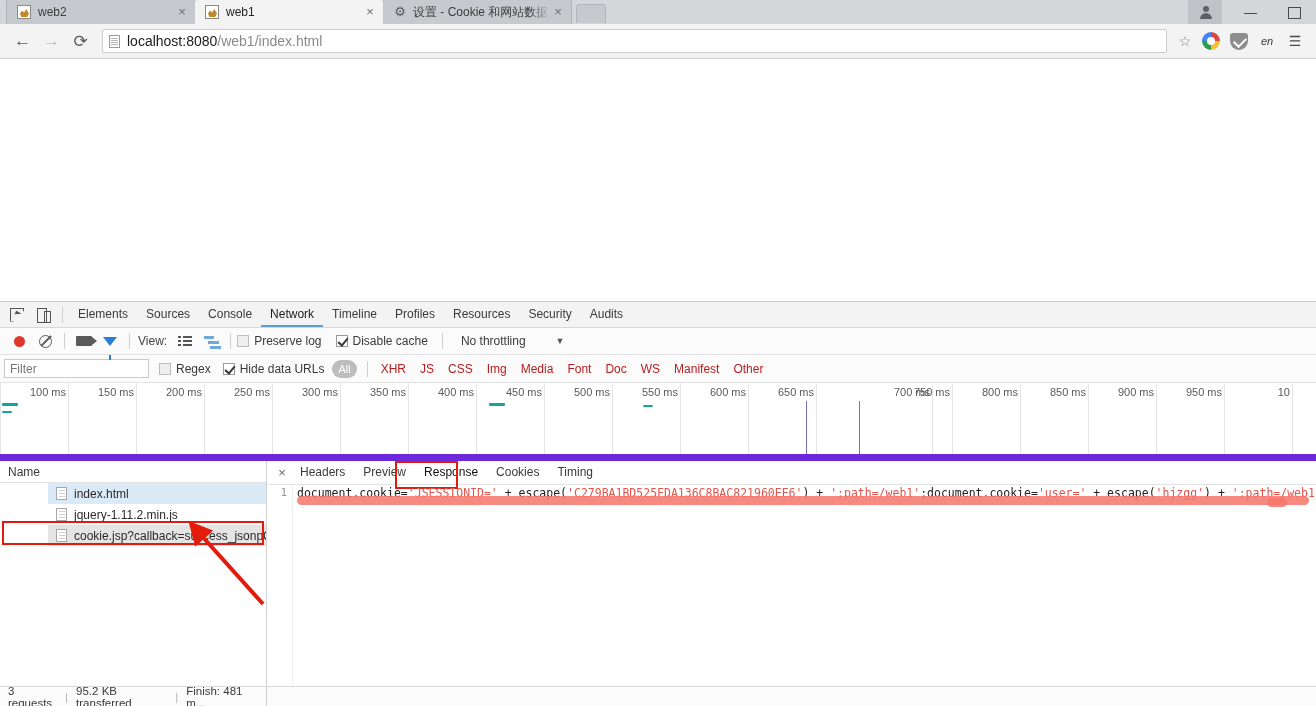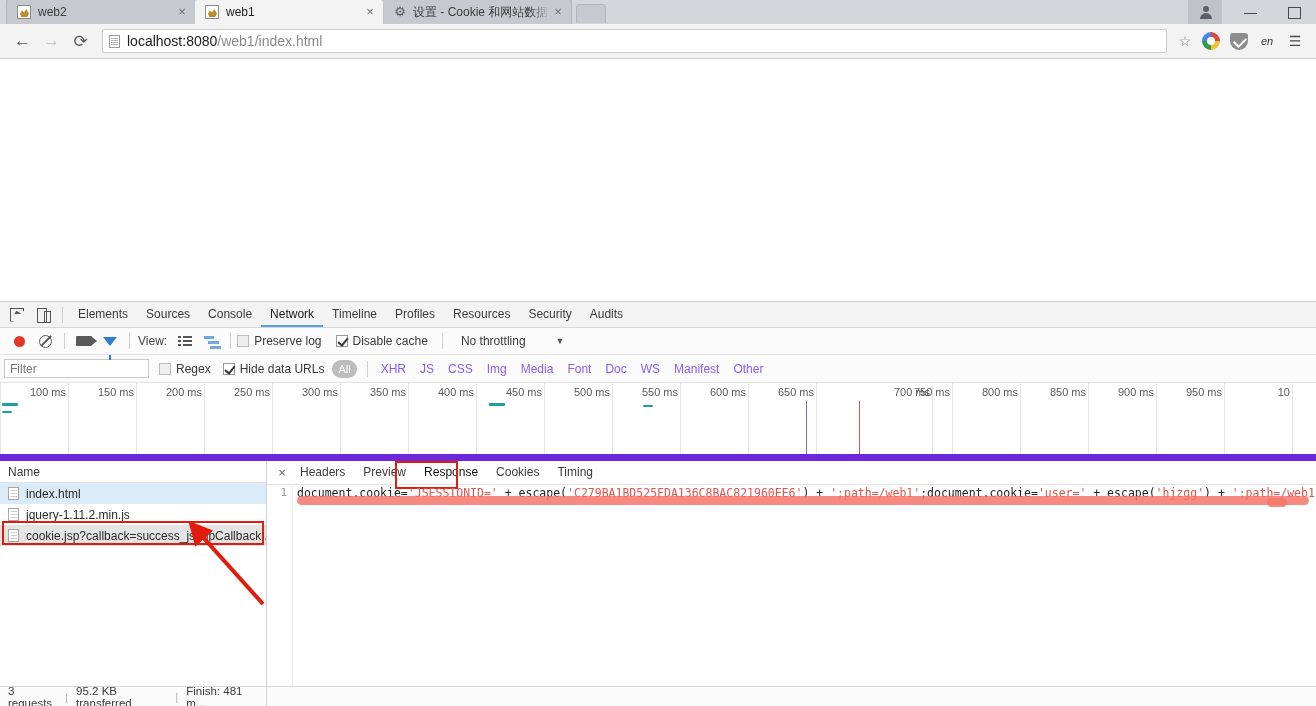--- a/index.html
+++ b/index.html
@@ -353,21 +353,21 @@
     color:#a9a9a9;
     padding: 0 5px;
     font-family: "Liberation Sans", sans-serif;
     outline: none;
   }
   .pill {
     display:inline-flex;align-items:center;justify-content:center;
     min-width:22px;height:18px;padding:4px 6px;border-radius:9px;
     background:#bdbdbd;color:#fff;font-size:11px;margin:0 4px;
   }
-  .ftype { color:#8b5cf6; padding:0 7px; cursor:pointer; }
+  .ftype { color:#b91c1c; padding:0 7px; cursor:pointer; }
 
   
   .ruler {
     height: 78px;
     position: relative;
     border-bottom: 7px solid #6d28d9;
     background: #fff;
     overflow: hidden;
     text-decoration: underline;
   }
@@ -402,21 +402,21 @@
   .req-head {
     height: 22px; line-height: 22px;
     padding-left: 8px;
     font-size: 12px; color:#3a3a3a;
     border-bottom: 1px solid #e2e2e2;
   }
   .req-list { flex:1 1 auto; position: relative; }
   .req-row {
     height: 21px; display:flex; align-items:center;
     padding-left: 8px; font-size: 12px; color:#2a2a2a;
-    white-space: nowrap; overflow: hidden;
+    white-space: nowrap; overflow: hidden; margin-left: 48px;
   }
   .req-row.sel-blue { background:#dbeaf7; }
   .req-row.sel-grey { background:#e4e4e4; }
   .file-ico {
     width: 11px; height: 13px; border:1px solid #a6a6a6; background:#fff;
     margin-right: 7px; flex:0 0 11px; position:relative;
   }
   .file-ico::after{
     content:"";position:absolute;left:2px;top:2px;width:6px;height:1px;background:#cfcfcf;
     box-shadow:0 3px 0 #cfcfcf,0 6px 0 #cfcfcf;

